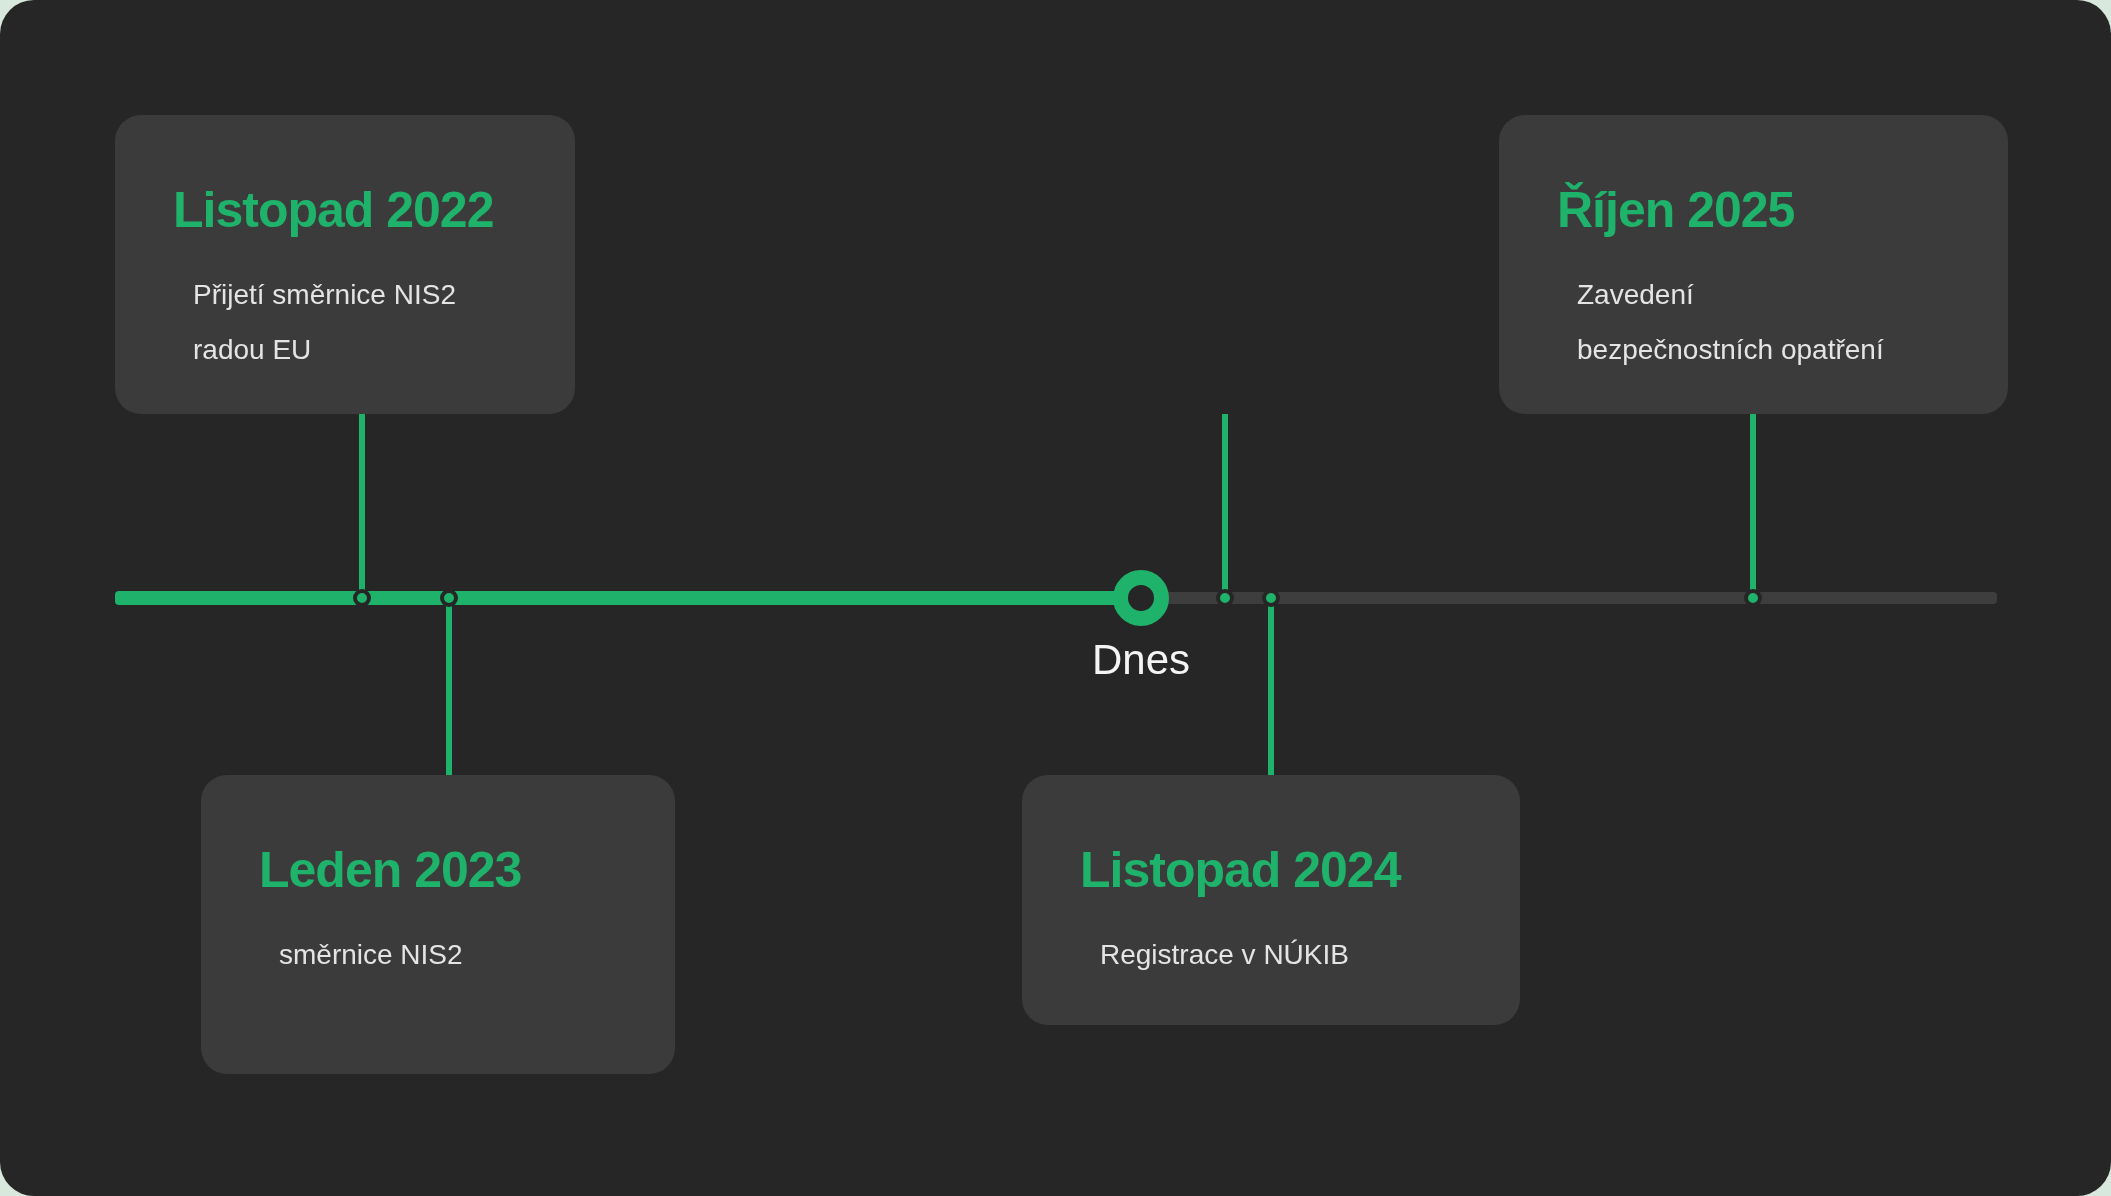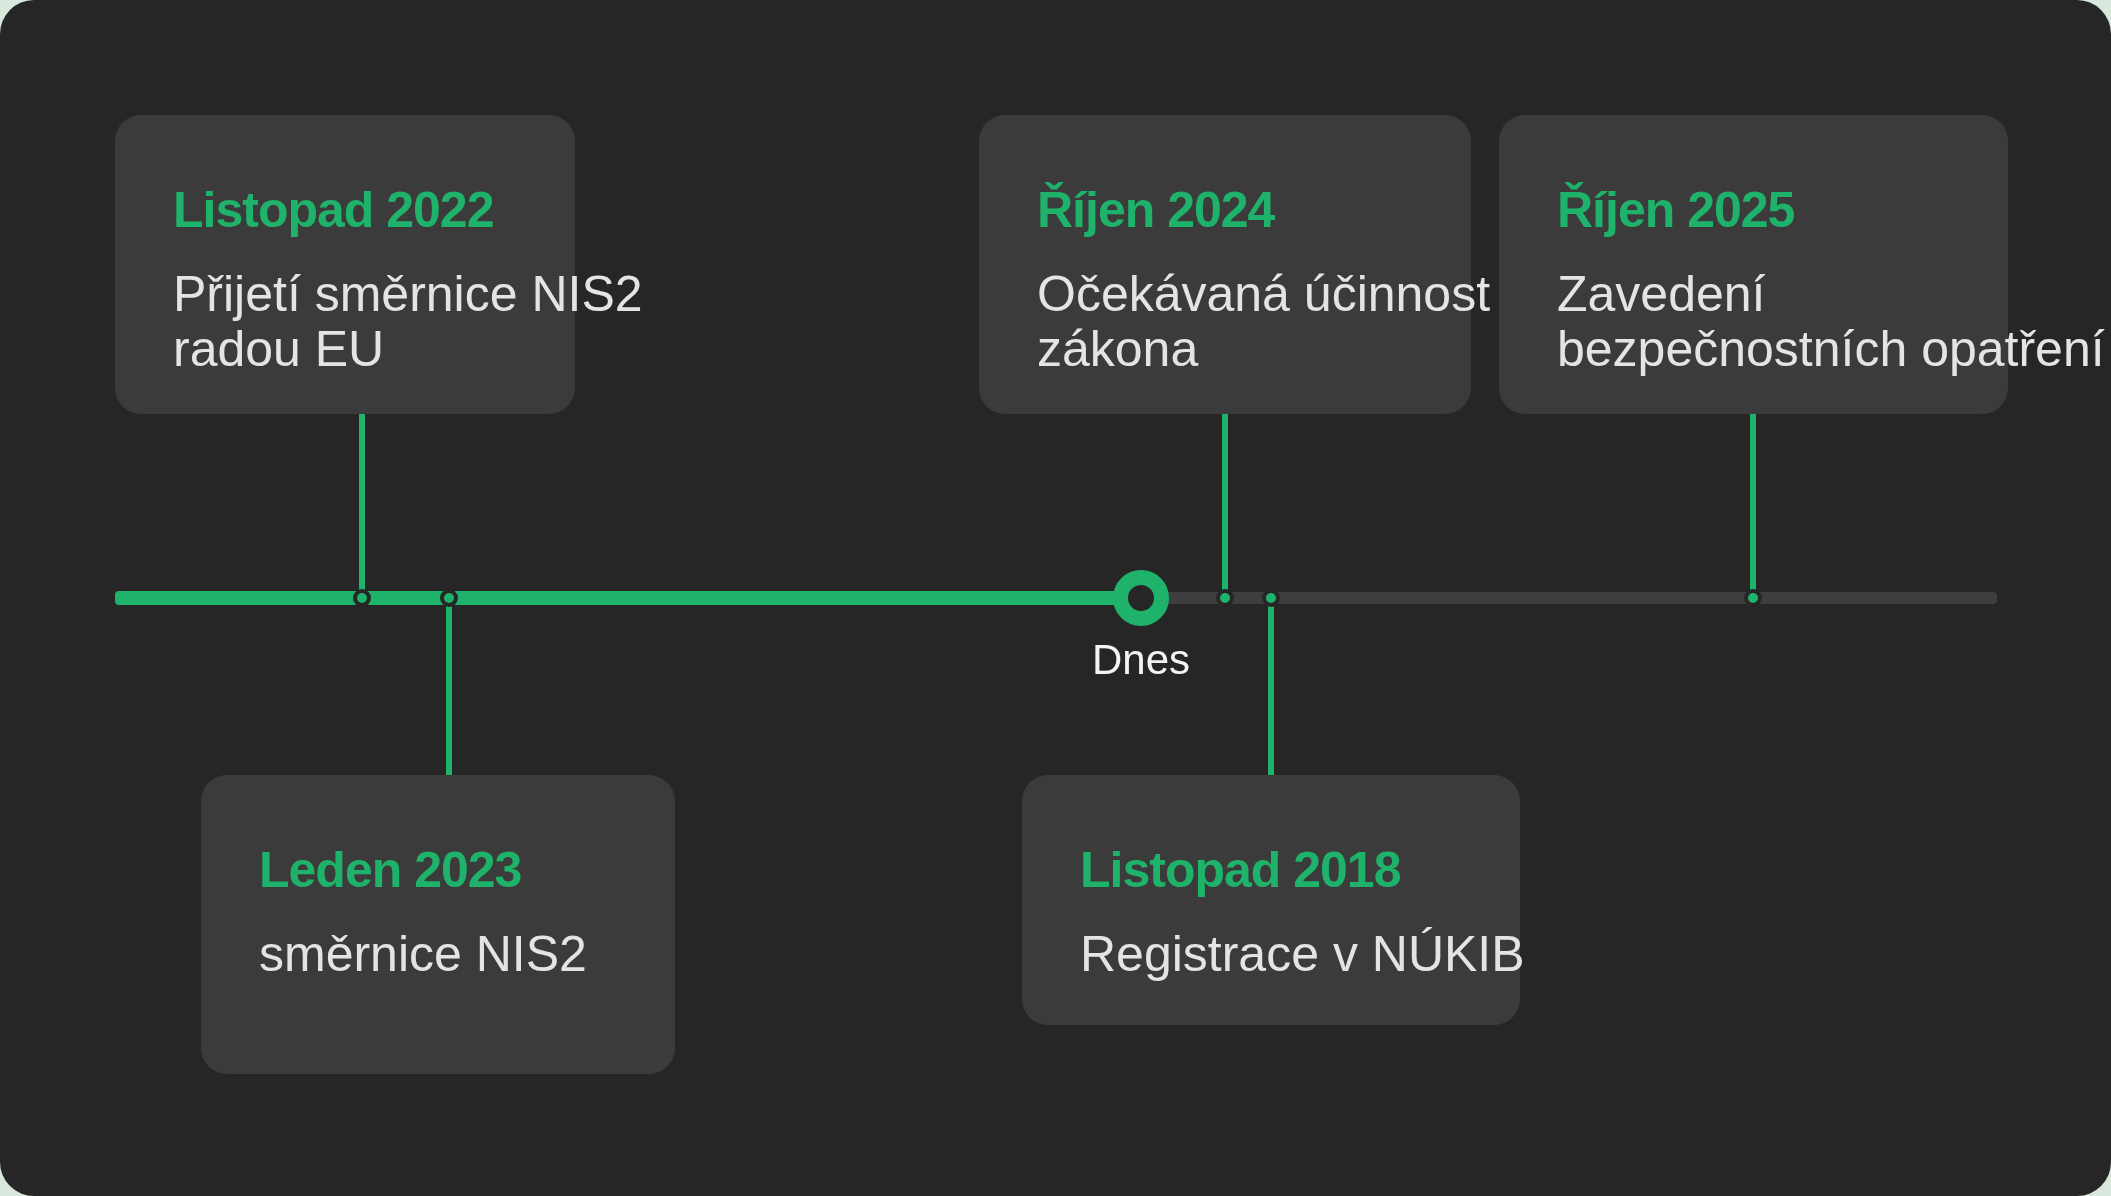--- a/index.html
+++ b/index.html
@@ -7,21 +7,21 @@
     --accent:#1fb26a; --track:#3e3e3e; --text:#e4e4e4; --today:#f4f4f4;
   }
   html,body{margin:0;padding:0;}
   body{background:var(--page-bg);font-family:"Liberation Sans",sans-serif;}
   .stage{position:relative;width:2111px;height:1196px;background:var(--page-bg);overflow:hidden;}
   .panel{position:absolute;inset:0;background:var(--panel-bg);border-radius:34px;}
   .card{position:absolute;background:var(--card-bg);border-radius:26px;box-sizing:border-box;
         padding:64px 56px 0 58px;}
   .card h2{margin:0 0 26px 0;font-size:50px;line-height:62px;font-weight:bold;
         color:var(--accent);letter-spacing:-1px;white-space:nowrap;}
-  .card .desc{font-size:50px;line-height:55px;color:var(--text);white-space:nowrap;}
+  .card .desc{font-size:28px;line-height:55px;color:var(--text);white-space:nowrap;margin-left:20px;}
   .connector{position:absolute;width:6px;background:var(--accent);}
   .track{position:absolute;left:115px;top:592px;width:1882px;height:12px;background:var(--track);border-radius:4px;}
   .track-active{position:absolute;left:115px;top:591px;width:1026px;height:14px;background:var(--accent);border-radius:4px;}
   .dot{position:absolute;top:589px;width:10px;height:10px;background:var(--accent);
        border:4px solid var(--panel-bg);border-radius:50%;}
   .today-marker{position:absolute;left:1113px;top:570px;width:26px;height:26px;background:var(--panel-bg);
        border:15px solid var(--accent);border-radius:50%;}
   .today-label{position:absolute;left:1040px;top:636px;width:202px;text-align:center;
        font-size:42px;font-weight:normal;color:var(--today);}
   
@@ -72,28 +72,23 @@
     <h2>Listopad 2022</h2>
     <div class="desc">Přijetí směrnice NIS2</div>
     <div class="desc">radou EU</div>
   </div>
 
   <div class="card card-jan2023">
     <h2>Leden 2023</h2>
     <div class="desc">směrnice NIS2</div>
   </div>
 
-  <div class="card card-oct2024">
-    <h2>Říjen 2024</h2>
-    <div class="desc">Očekávaná účinnost</div>
-    <div class="desc">zákona</div>
-  </div>
 
   <div class="card card-nov2024">
-    <h2>Listopad 2018</h2>
+    <h2>Listopad 2024</h2>
     <div class="desc">Registrace v NÚKIB</div>
     <div class="desc"></div>
   </div>
 
   <div class="card card-oct2025">
     <h2>Říjen 2025</h2>
     <div class="desc">Zavedení</div>
     <div class="desc">bezpečnostních opatření</div>
   </div>
 </div>

